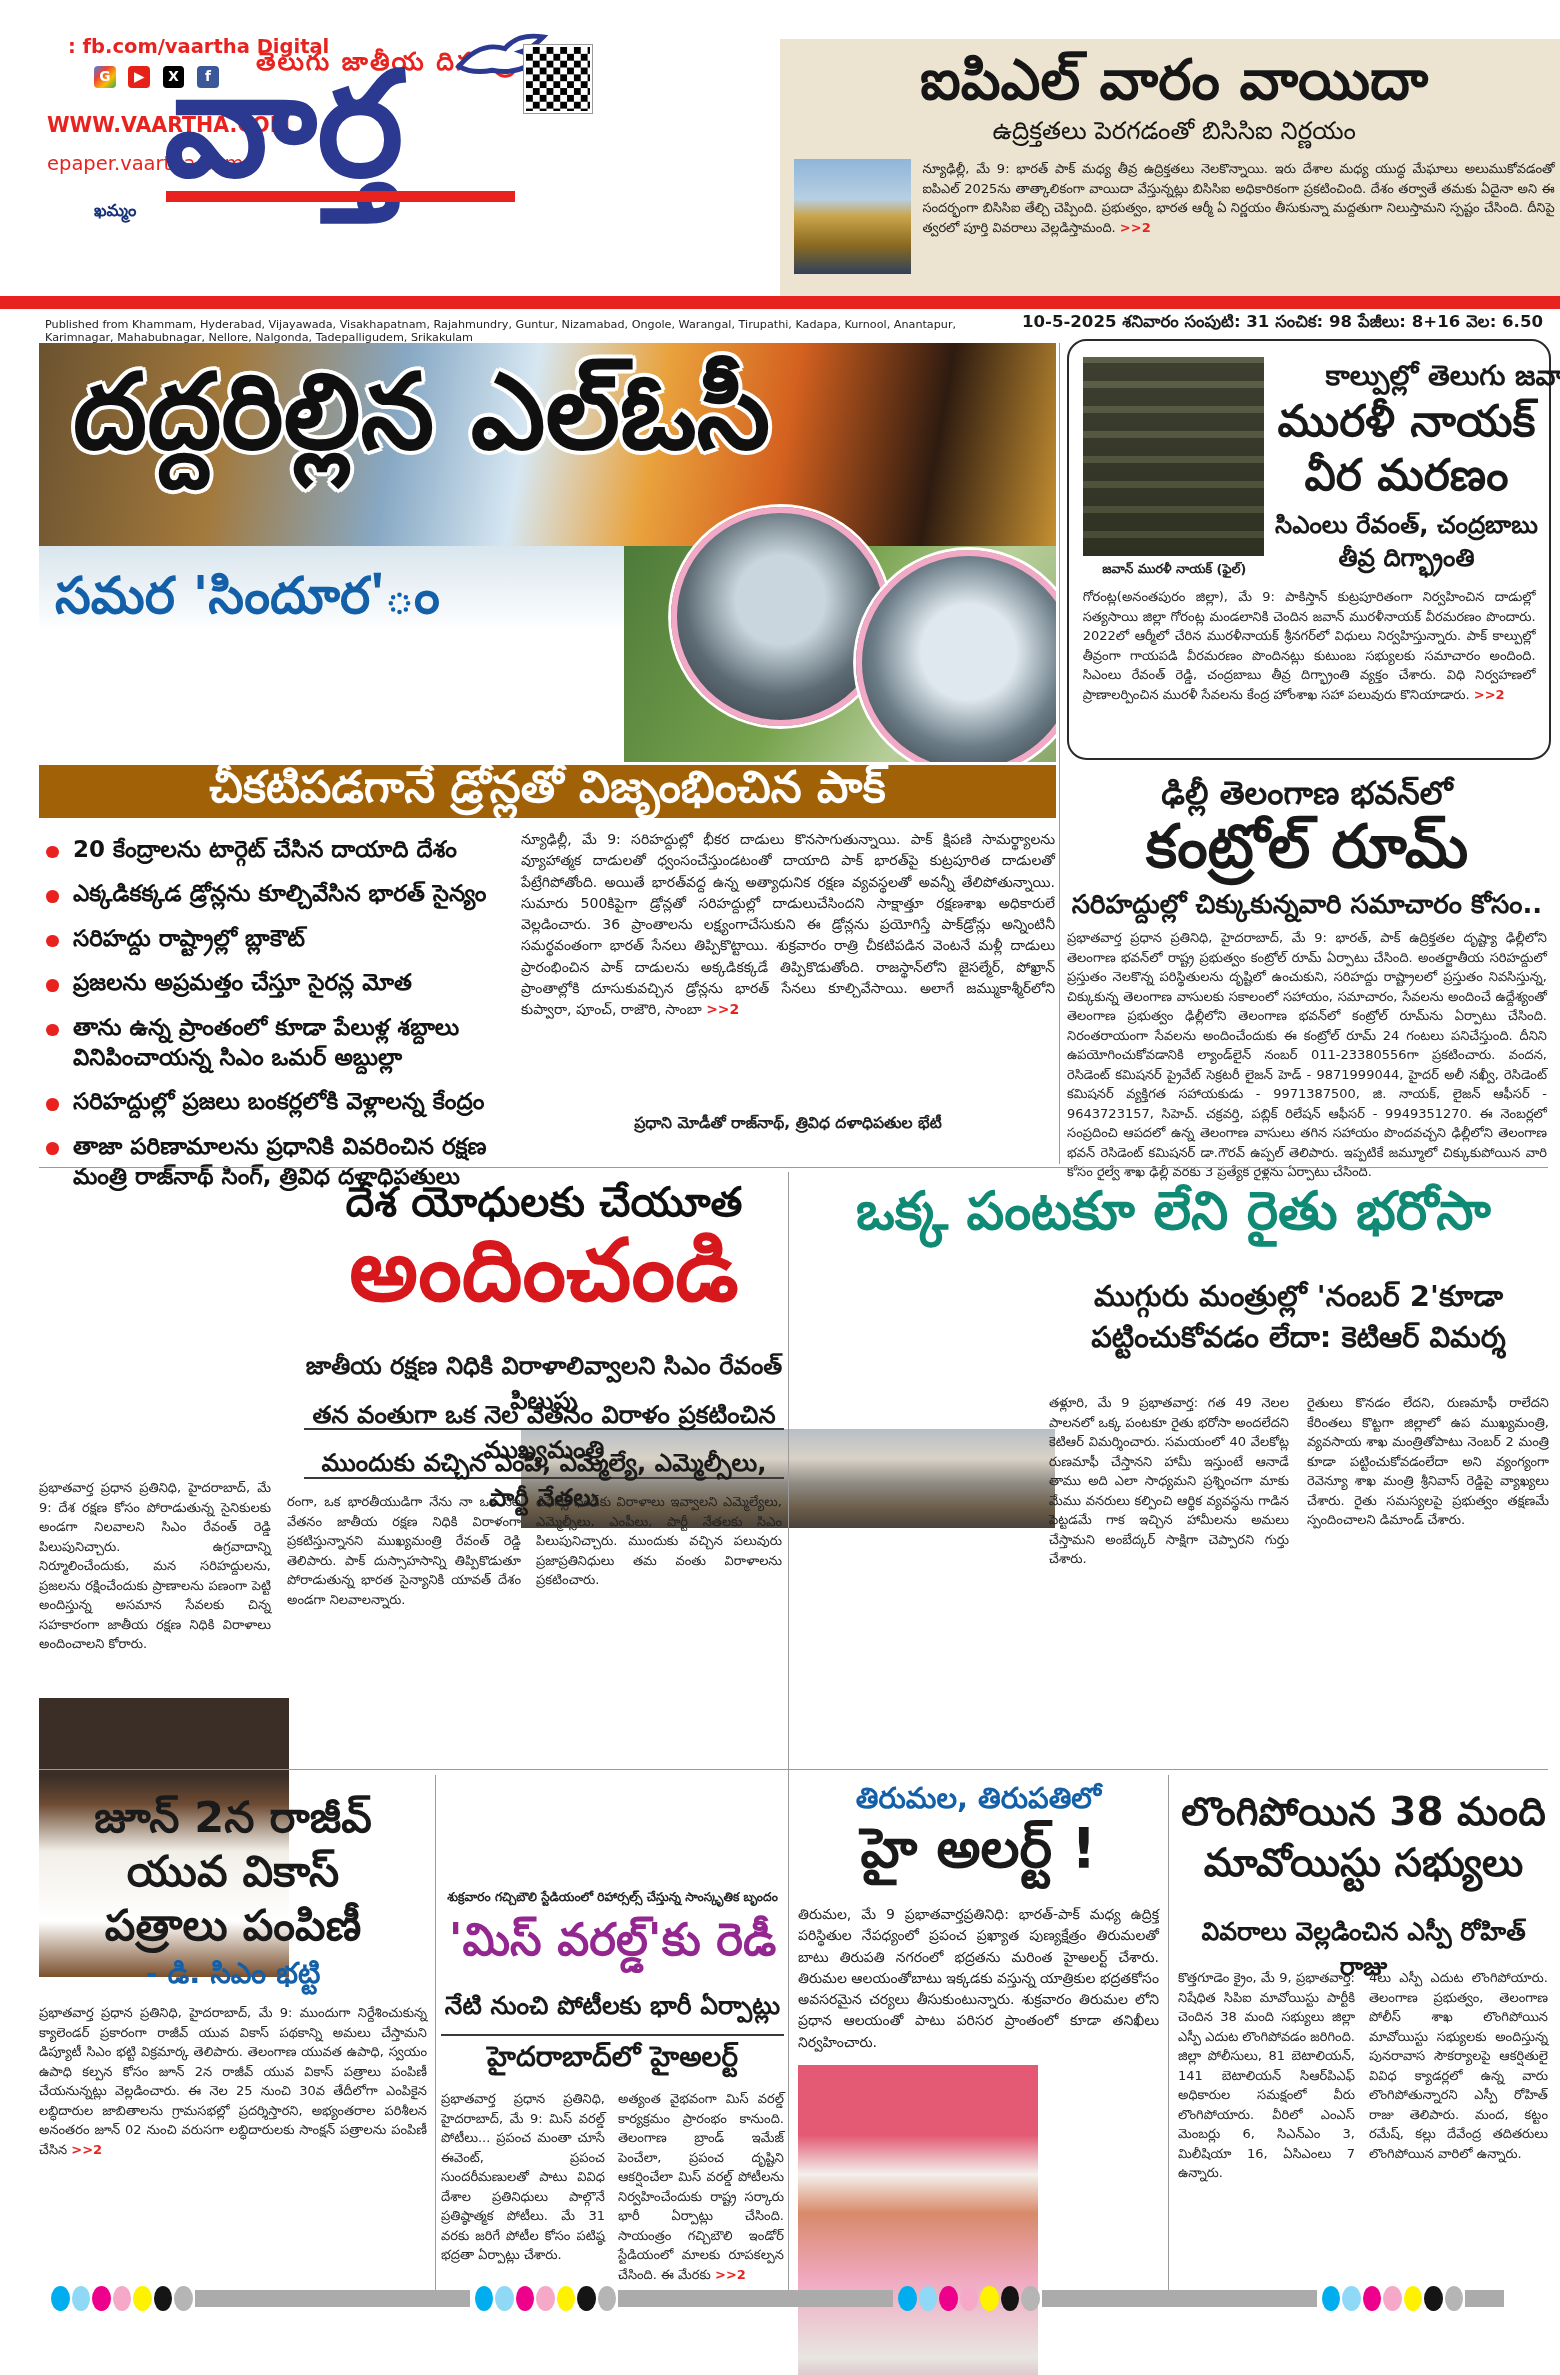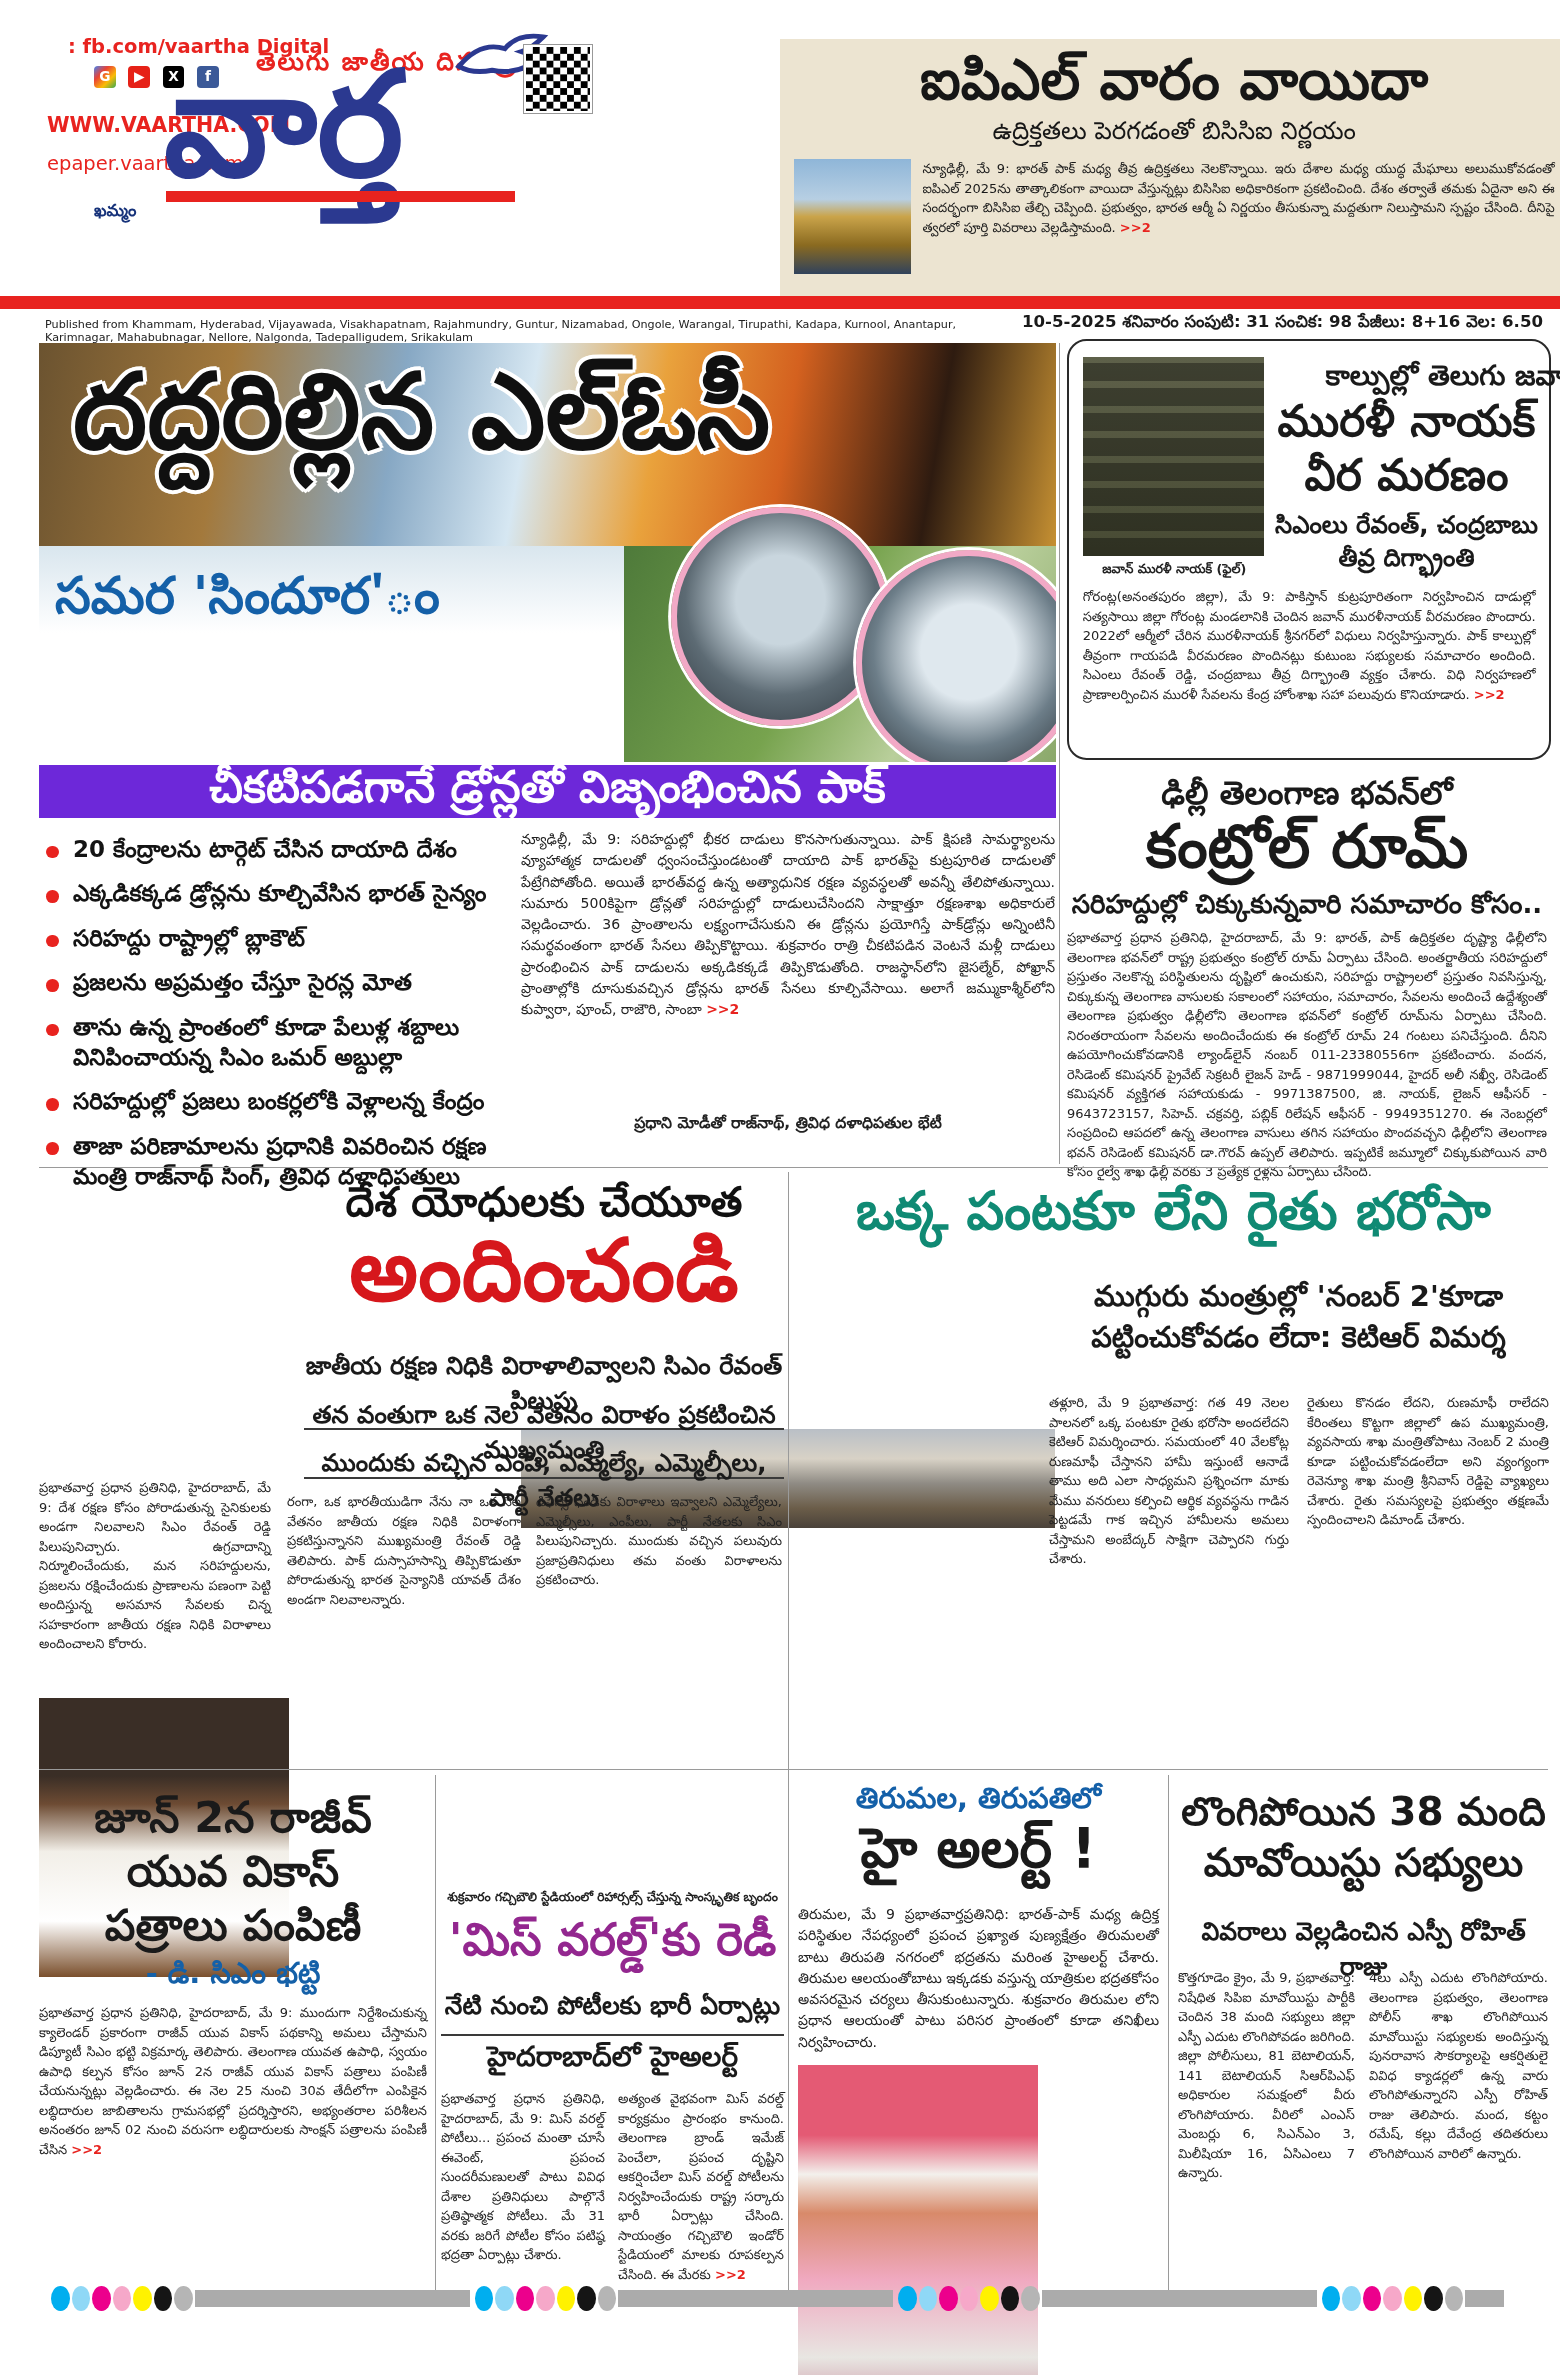--- a/index.html
+++ b/index.html
@@ -30,21 +30,21 @@
   .ipl-s{font-size:24.4px;font-weight:400;color:#161616;margin-top:5.9px;}
   .ipl-body{font-size:13px;line-height:1.5;}
   .topbar{background:#e8231f;}
   .publine{font-size:11.2px;color:#222;}
   .issue{font-size:16.6px;font-weight:800;}
   
   .hero-head{font-size:105px;font-weight:800;color:#101010;line-height:1.02;
      text-shadow:-2.9px -2.9px 0 #fff,2.9px -2.9px 0 #fff,-2.9px 2.9px 0 #fff,2.9px 2.9px 0 #fff,0 3.9px 0 #fff,0 -3.9px 0 #fff,3.9px 0 0 #fff,-3.9px 0 0 #fff;}
   .lead-kicker{color:#1460a8;font-size:51px;font-weight:800;}
   .lead-intro{color:#e5007d;font-size:22.4px;font-weight:bold;line-height:1.55;}
-  .banner{background:#6d28d9;color:#fff;font-size:44px;font-weight:800;display:flex;align-items:center;justify-content:center;}
+  .banner{background:#a16207;color:#fff;font-size:44px;font-weight:800;display:flex;align-items:center;justify-content:center;}
   .bullets{list-style:none;margin:0;padding:0;}
   .bullets li{position:relative;padding-left:29px;font-size:23px;font-weight:bold;color:#141414;margin-bottom:14.6px;line-height:1.3;}
   .bullets li::before{content:"";position:absolute;left:2px;top:10.7px;width:12.7px;height:12.7px;border-radius:50%;background:#e8231f;}
   .bodytxt{font-size:14px;line-height:1.52;color:#222;}
   .smallbody{font-size:13px;line-height:1.5;color:#222;}
   
   .martyr-box{border:2.4px solid #2a2a2a;border-radius:19.5px;background:#fff;}
   .martyr-kicker{font-size:28px;font-weight:700;margin-left:48px;}
   .martyr-h{font-size:44px;font-weight:800;line-height:1.15;}
   .martyr-sub{font-size:24.4px;font-weight:bold;line-height:1.35;}

